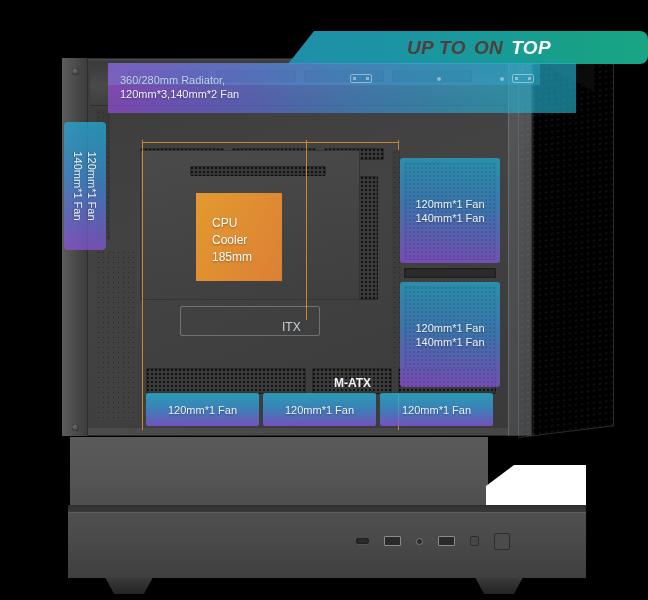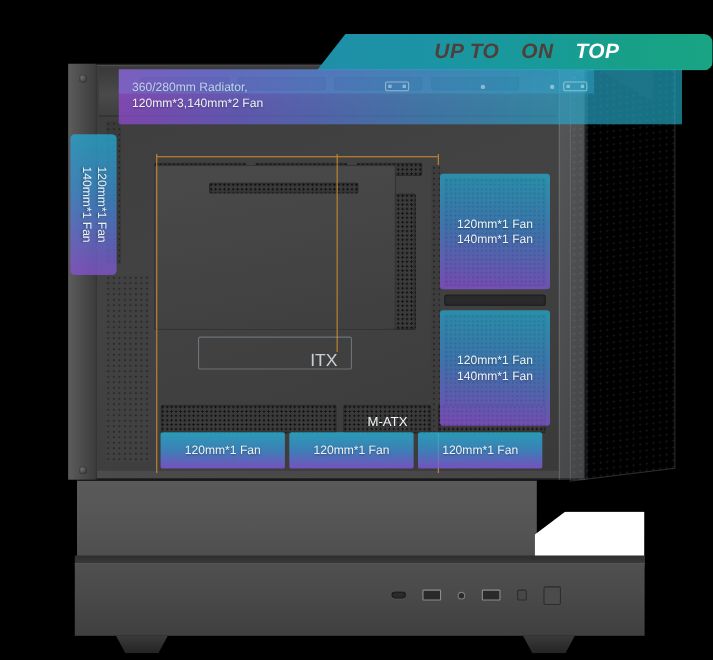--- a/index.html
+++ b/index.html
@@ -122,33 +122,33 @@
   .btn-reset { width:9px; height:10px; border-radius:2px; background:#474747; border:1px solid #2d2d2d; }
   .btn-power { width:16px; height:17px; border-radius:2px; background:#4b4b4b; border:1px solid #2d2d2d; }
 
   
   .banner {
     position:absolute; left:288px; top:31px; width:360px; height:33px;
     background: linear-gradient(90deg, #1f8fa8 0%, #1c93a5 25%, #189a9a 55%, #17a087 80%, #19a584 100%);
     clip-path: polygon(26px 0%, 100% 0%, 100% 100%, 0% 100%);
     border-top-right-radius: 8px;
     border-bottom-right-radius: 8px;
-    display:flex; align-items:center; justify-content:center; gap:20px;
+    display:flex; align-items:center; justify-content:center; gap:8px;
     padding-left:22px;
   }
   .banner span { font-size:19px; font-weight:bold; letter-spacing:.4px; font-style:italic; }
   .bn-dim { color:#4f3f3a; }
   .bn-lit { color:#ffffff; }
 
   
   .ov { position:absolute; color:#fff; }
   .ov-text { font-size:11px; line-height:14px; color:#eef2f6; text-shadow:0 1px 2px rgba(0,0,0,.35); }
 
   .ov-radiator {
-    left:108px; top:63px; width:512px; height:50px;
+    left:108px; top:63px; width:468px; height:50px;
     background: linear-gradient(100deg, rgba(150,72,216,.72) 0%, rgba(108,96,218,.70) 22%, rgba(62,140,208,.68) 55%, rgba(40,170,205,.66) 82%, rgba(34,178,205,.64) 100%);
     padding:10px 0 0 12px;
   }
   .ov-radiator-top {
     position:absolute; left:108px; top:63px; width:432px; height:22px;
     background: linear-gradient(100deg, rgba(120,140,225,.35), rgba(45,170,205,.42));
     pointer-events:none;
   }
 
   .ov-left-fan {
@@ -190,24 +190,24 @@
   .ov-bottom-fans {
     position:absolute; left:146px; top:393px; display:flex; gap:4px;
   }
   .bf {
     width:113px; height:33px;
     background: linear-gradient(180deg, rgba(38,178,212,.80) 0%, rgba(56,150,216,.78) 45%, rgba(128,86,218,.82) 100%);
     border-radius:2px; display:flex; align-items:center; justify-content:center;
   }
 
   .lbl-itx {
-    position:absolute; left:282px; top:320px; font-size:16px; color:#dfe8ef; opacity:.85;
+    position:absolute; left:282px; top:320px; font-size:12px; color:#dfe8ef; opacity:.85;
   }
   .lbl-matx {
-    position:absolute; left:334px; top:376px; font-size:12px; color:#f0f4f8;
+    position:absolute; left:334px; top:376px; font-size:12px; color:#f0f4f8;font-weight:bold;
   }
 
   .mb-outline {
     position:absolute; border:1px solid rgba(190,210,225,.35); border-radius:2px;
   }
 
   
   .strip-icon { position:absolute; opacity:.55; }
   .strip-dot { width:4px; height:4px; border-radius:50%; background:#cfe6ef; }
   .strip-bar {
@@ -325,20 +325,25 @@
     </div>
   </div>
 
   <div class="ov ov-right-fan-2">
     <div style="text-align:center;">
       <div class="ov-text">120mm*1 Fan</div>
       <div class="ov-text">140mm*1 Fan</div>
     </div>
   </div>
 
+  <div class="ov ov-cpu">
+    <div class="ov-text">CPU</div>
+    <div class="ov-text">Cooler</div>
+    <div class="ov-text">185mm</div>
+  </div>
 
 
   <div class="lbl-itx">ITX</div>
   <div class="lbl-matx">M-ATX</div>
 
   <div class="ov-bottom-fans">
     <div class="bf">
       <span class="ov-text">120mm*1 Fan</span>
     </div>
     <div class="bf">

